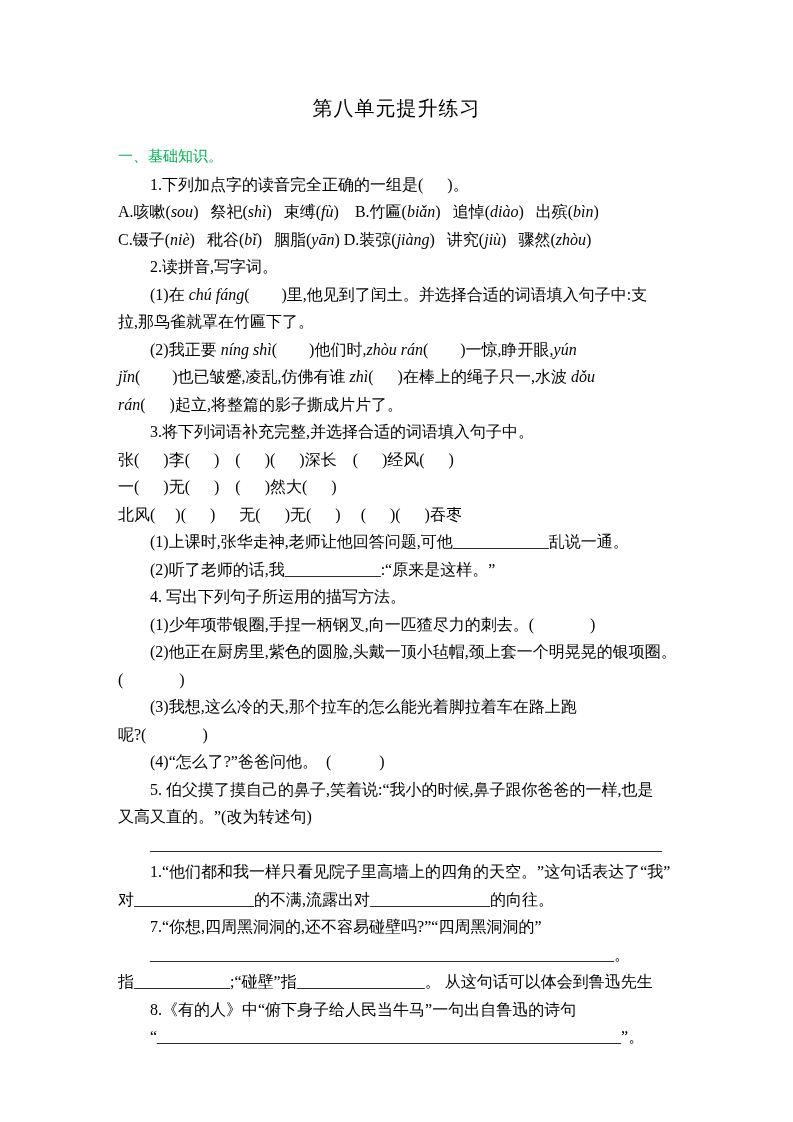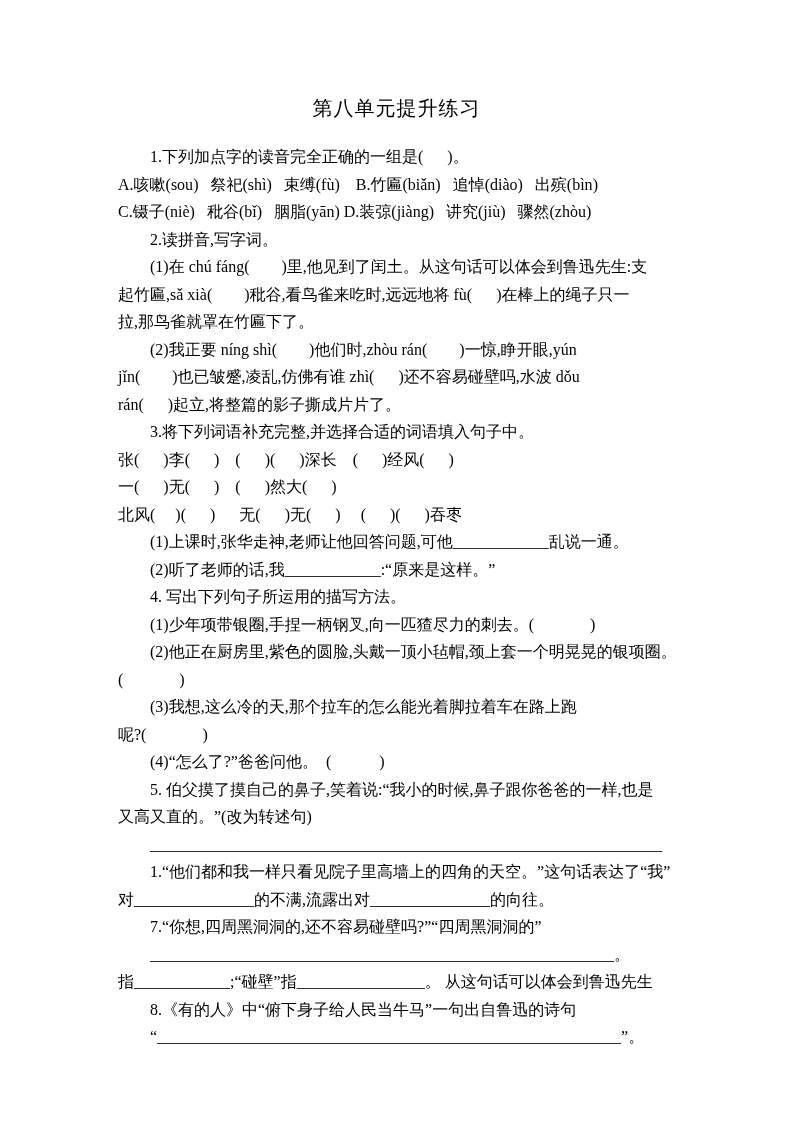--- a/index.html
+++ b/index.html
@@ -33,40 +33,40 @@
     white-space: pre-wrap;
   }
   .doc-lines { }
   .line {
     font-size: 16px;
     line-height: 27.5px;
     white-space: pre-wrap;
     margin-right: -40px; 
   }
   .line.indent { padding-left: 32px; }
-  .py { }
+  .py { font-style: italic; }
   .txt { }
 </style>
 </head>
 <body>
 
 <div class="page">
   <h1 class="title">第八单元提升练习</h1>
 
+  <div class="section-heading" style="color: rgb(0, 176, 80);">一、基础知识。</div>
 
   <div class="doc-lines" id="doc-lines">
       <div class="line indent"><span class="txt">1.下列加点字的读音完全正确的一组是(      )。</span></div>
       <div class="line"><span class="txt">A.咳嗽(</span><span class="py">sou</span><span class="txt">)   祭祀(</span><span class="py">shì</span><span class="txt">)   束缚(</span><span class="py">fù</span><span class="txt">)    B.竹匾(</span><span class="py">biǎn</span><span class="txt">)   追悼(</span><span class="py">diào</span><span class="txt">)   出殡(</span><span class="py">bìn</span><span class="txt">)</span></div>
       <div class="line"><span class="txt">C.镊子(</span><span class="py">niè</span><span class="txt">)   秕谷(</span><span class="py">bǐ</span><span class="txt">)   胭脂(</span><span class="py">yān</span><span class="txt">) D.装弶(</span><span class="py">jiàng</span><span class="txt">)   讲究(</span><span class="py">jiù</span><span class="txt">)   骤然(</span><span class="py">zhòu</span><span class="txt">)</span></div>
       <div class="line indent"><span class="txt">2.读拼音,写字词。</span></div>
-      <div class="line indent"><span class="txt">(1)在 </span><span class="py">chú fáng</span><span class="txt">(        )里,他见到了闰土。从这句话可以体会到鲁迅先生:支</span></div>
-      <div class="line"><span class="txt">起竹匾,</span><span class="py">sǎ xià</span><span class="txt">(        )秕谷,看鸟雀来吃时,远远地将 </span><span class="py">fù</span><span class="txt">(      )在棒上的绳子只一</span></div>
+      <div class="line indent"><span class="txt">(1)在 </span><span class="py">chú fáng</span><span class="txt">(        )里,他见到了闰土。并选择合适的词语填入句子中:支</span></div>
       <div class="line"><span class="txt">拉,那鸟雀就罩在竹匾下了。</span></div>
       <div class="line indent"><span class="txt">(2)我正要 </span><span class="py">níng shì</span><span class="txt">(        )他们时,</span><span class="py">zhòu rán</span><span class="txt">(        )一惊,睁开眼,</span><span class="py">yún</span></div>
-      <div class="line"><span class="py">jǐn</span><span class="txt">(        )也已皱蹙,凌乱,仿佛有谁 </span><span class="py">zhì</span><span class="txt">(      )还不容易碰壁吗,水波 </span><span class="py">dǒu</span></div>
+      <div class="line"><span class="py">jǐn</span><span class="txt">(        )也已皱蹙,凌乱,仿佛有谁 </span><span class="py">zhì</span><span class="txt">(      )在棒上的绳子只一,水波 </span><span class="py">dǒu</span></div>
       <div class="line"><span class="py">rán</span><span class="txt">(      )起立,将整篇的影子撕成片片了。</span></div>
       <div class="line indent"><span class="txt">3.将下列词语补充完整,并选择合适的词语填入句子中。</span></div>
       <div class="line"><span class="txt">张(      )李(      )    (      )(      )深长    (      )经风(      )</span></div>
       <div class="line"><span class="txt">一(      )无(      )    (      )然大(      )</span></div>
       <div class="line"><span class="txt">北风(     )(      )      无(      )无(      )     (      )(      )吞枣</span></div>
       <div class="line indent"><span class="txt">(1)上课时,张华走神,老师让他回答问题,可他____________乱说一通。</span></div>
       <div class="line indent"><span class="txt">(2)听了老师的话,我____________:“原来是这样。”</span></div>
       <div class="line indent"><span class="txt">4. 写出下列句子所运用的描写方法。</span></div>
       <div class="line indent"><span class="txt">(1)少年项带银圈,手捏一柄钢叉,向一匹猹尽力的刺去。(              )</span></div>
       <div class="line indent"><span class="txt">(2)他正在厨房里,紫色的圆脸,头戴一顶小毡帽,颈上套一个明晃晃的银项圈。</span></div>

